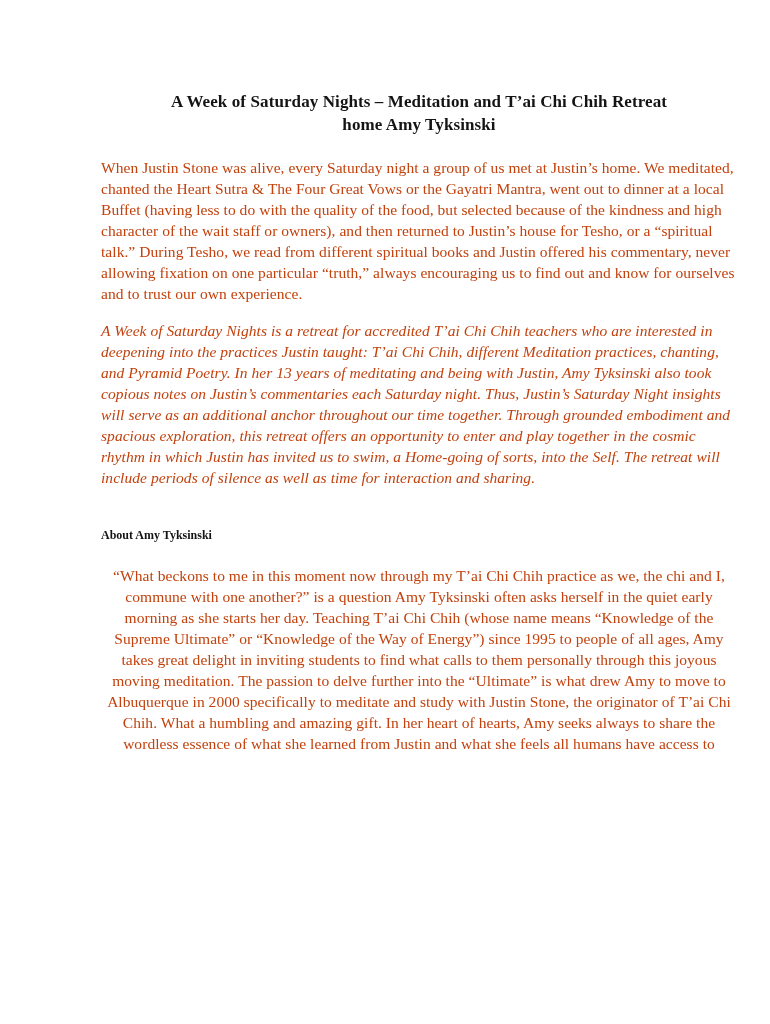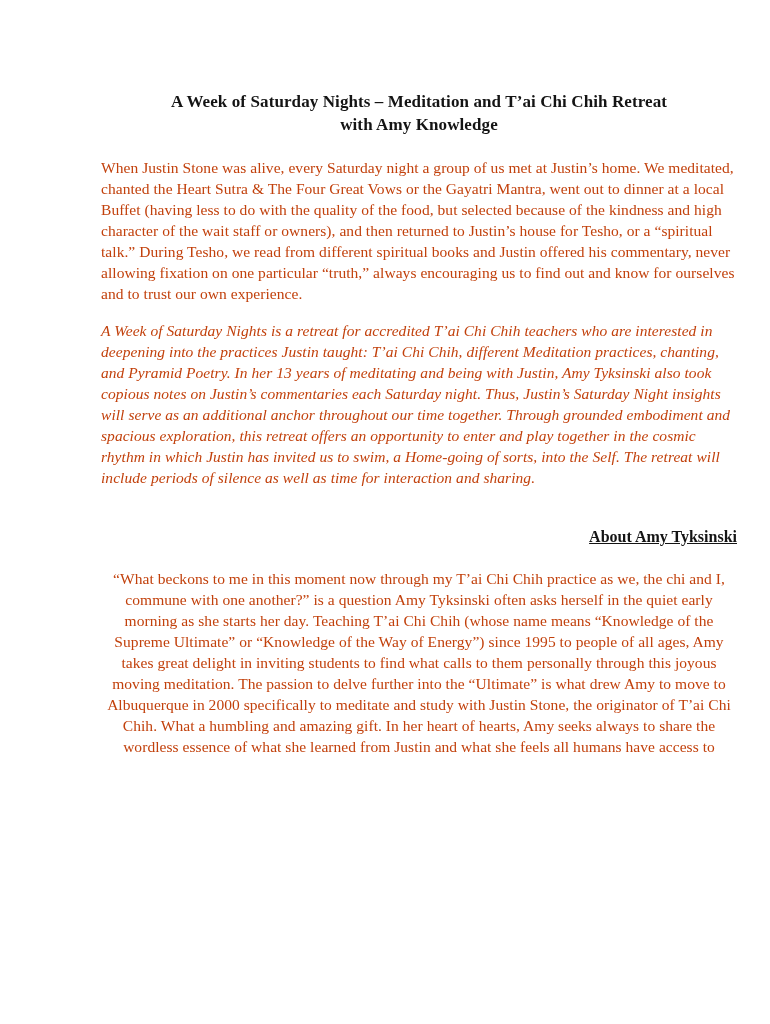--- a/index.html
+++ b/index.html
@@ -38,25 +38,24 @@
     letter-spacing: 0.05px;
     color: #c2410c;
     text-align: left;
   }
   .body-para.second {
     margin-top: 16px;
     font-style: italic;
   }
   .section-heading {
     margin-top: 40px;
-    text-align: right;
-    font-size: 16px;
+    text-align: left;
+    font-size: 12px;
     font-weight: bold;
     color: #141414;
-    text-decoration: underline;
   }
   .about-para {
     margin-top: 22px;
     text-align: center;
   }
   .date-heading {
     margin-top: 17px;
     text-align: left;
     font-size: 20px;
     font-weight: bold;
@@ -73,21 +72,21 @@
   }
 </style>
 </head>
 <body>
 
 <div class="page">
   <div class="content">
 
     <div class="doc-title">
       <span>A Week of Saturday Nights – Meditation and T’ai Chi Chih Retreat</span><br>
-      <span>with Amy Knowledge</span>
+      <span>home Amy Tyksinski</span>
     </div>
 
     <p class="body-para">When Justin Stone was alive, every Saturday night a group of us met at Justin’s home. We meditated, chanted the Heart Sutra &amp; The Four Great Vows or the Gayatri Mantra, went out to dinner at a local Buffet (having less to do with the quality of the food, but selected because of the kindness and high character of the wait staff or owners), and then returned to Justin’s house for Tesho, or a “spiritual talk.” During Tesho, we read from different spiritual books and Justin offered his commentary, never allowing fixation on one particular “truth,” always encouraging us to find out and know for ourselves and to trust our own experience.</p>
 
     <p class="body-para second">A Week of Saturday Nights is a retreat for accredited T’ai Chi Chih teachers who are interested in deepening into the practices Justin taught: T’ai Chi Chih, different Meditation practices, chanting, and Pyramid Poetry. In her 13 years of meditating and being with Justin, Amy Tyksinski also took copious notes on Justin’s commentaries each Saturday night. Thus, Justin’s Saturday Night insights will serve as an additional anchor throughout our time together. Through grounded embodiment and spacious exploration, this retreat offers an opportunity to enter and play together in the cosmic rhythm in which Justin has invited us to swim, a Home-going of sorts, into the Self.  The retreat will include periods of silence as well as time for interaction and sharing.</p>
 
     <div class="section-heading">About Amy Tyksinski</div>
 
     <p class="body-para about-para">“What beckons to me in this moment now through my T’ai Chi Chih practice as we, the chi and I, commune with one another?” is a question Amy Tyksinski often asks herself in the quiet early morning as she starts her day. Teaching T’ai Chi Chih (whose name means “Knowledge of the Supreme Ultimate” or “Knowledge of the Way of Energy”) since 1995 to people of all ages, Amy takes great delight in inviting students to find what calls to them personally through this joyous moving meditation. The passion to delve further into the “Ultimate” is what drew Amy to move to Albuquerque in 2000 specifically to meditate and study with Justin Stone, the originator of T’ai Chi Chih. What a humbling and amazing gift. In her heart of hearts, Amy seeks always to share the wordless essence of what she learned from Justin and what she feels all humans have access to through the wondrous practices he shared so generously with his students.</p>
 

